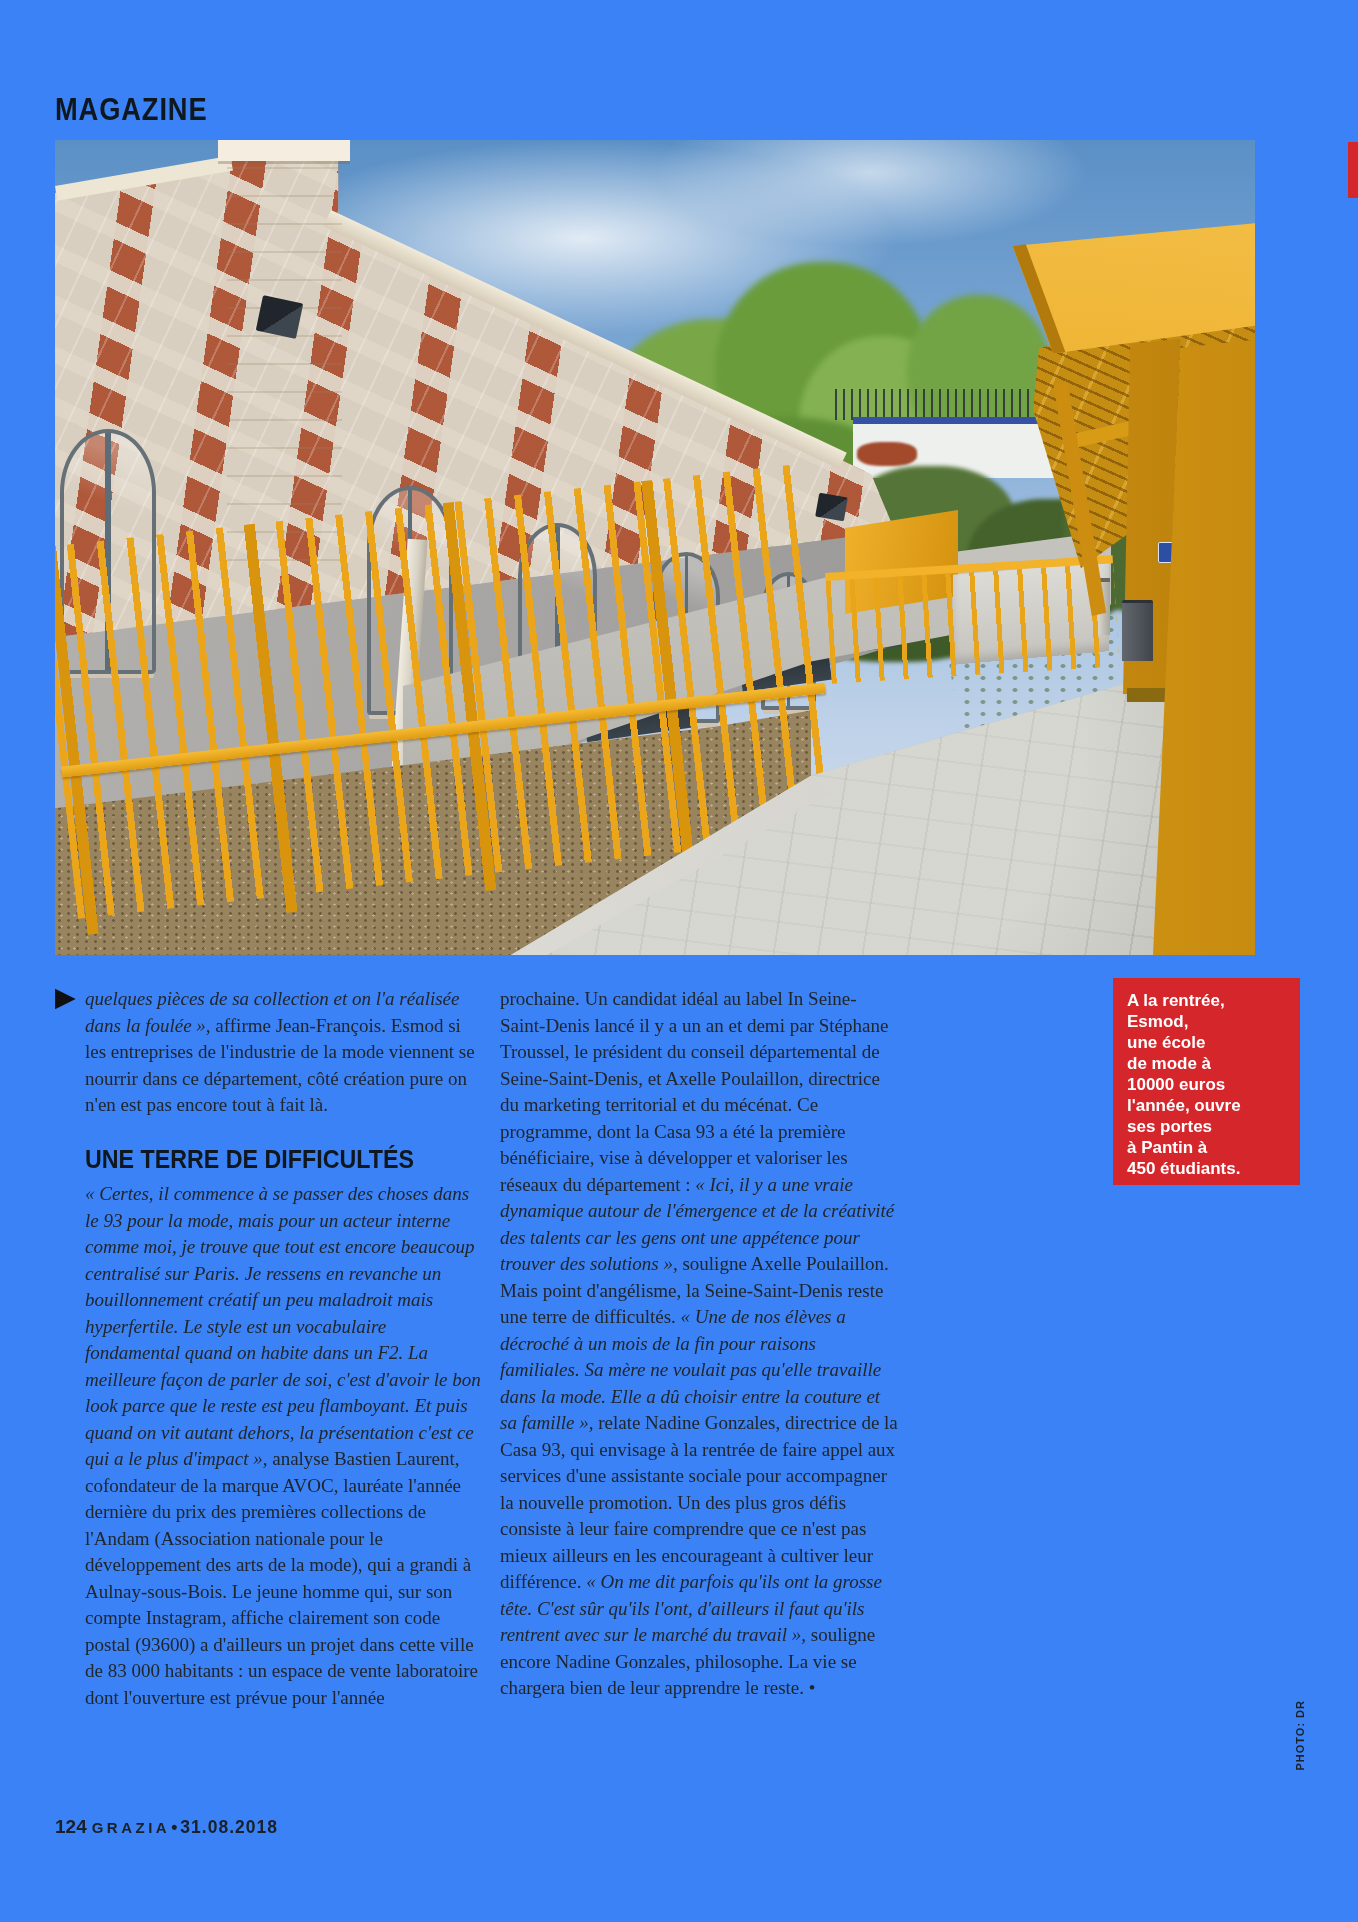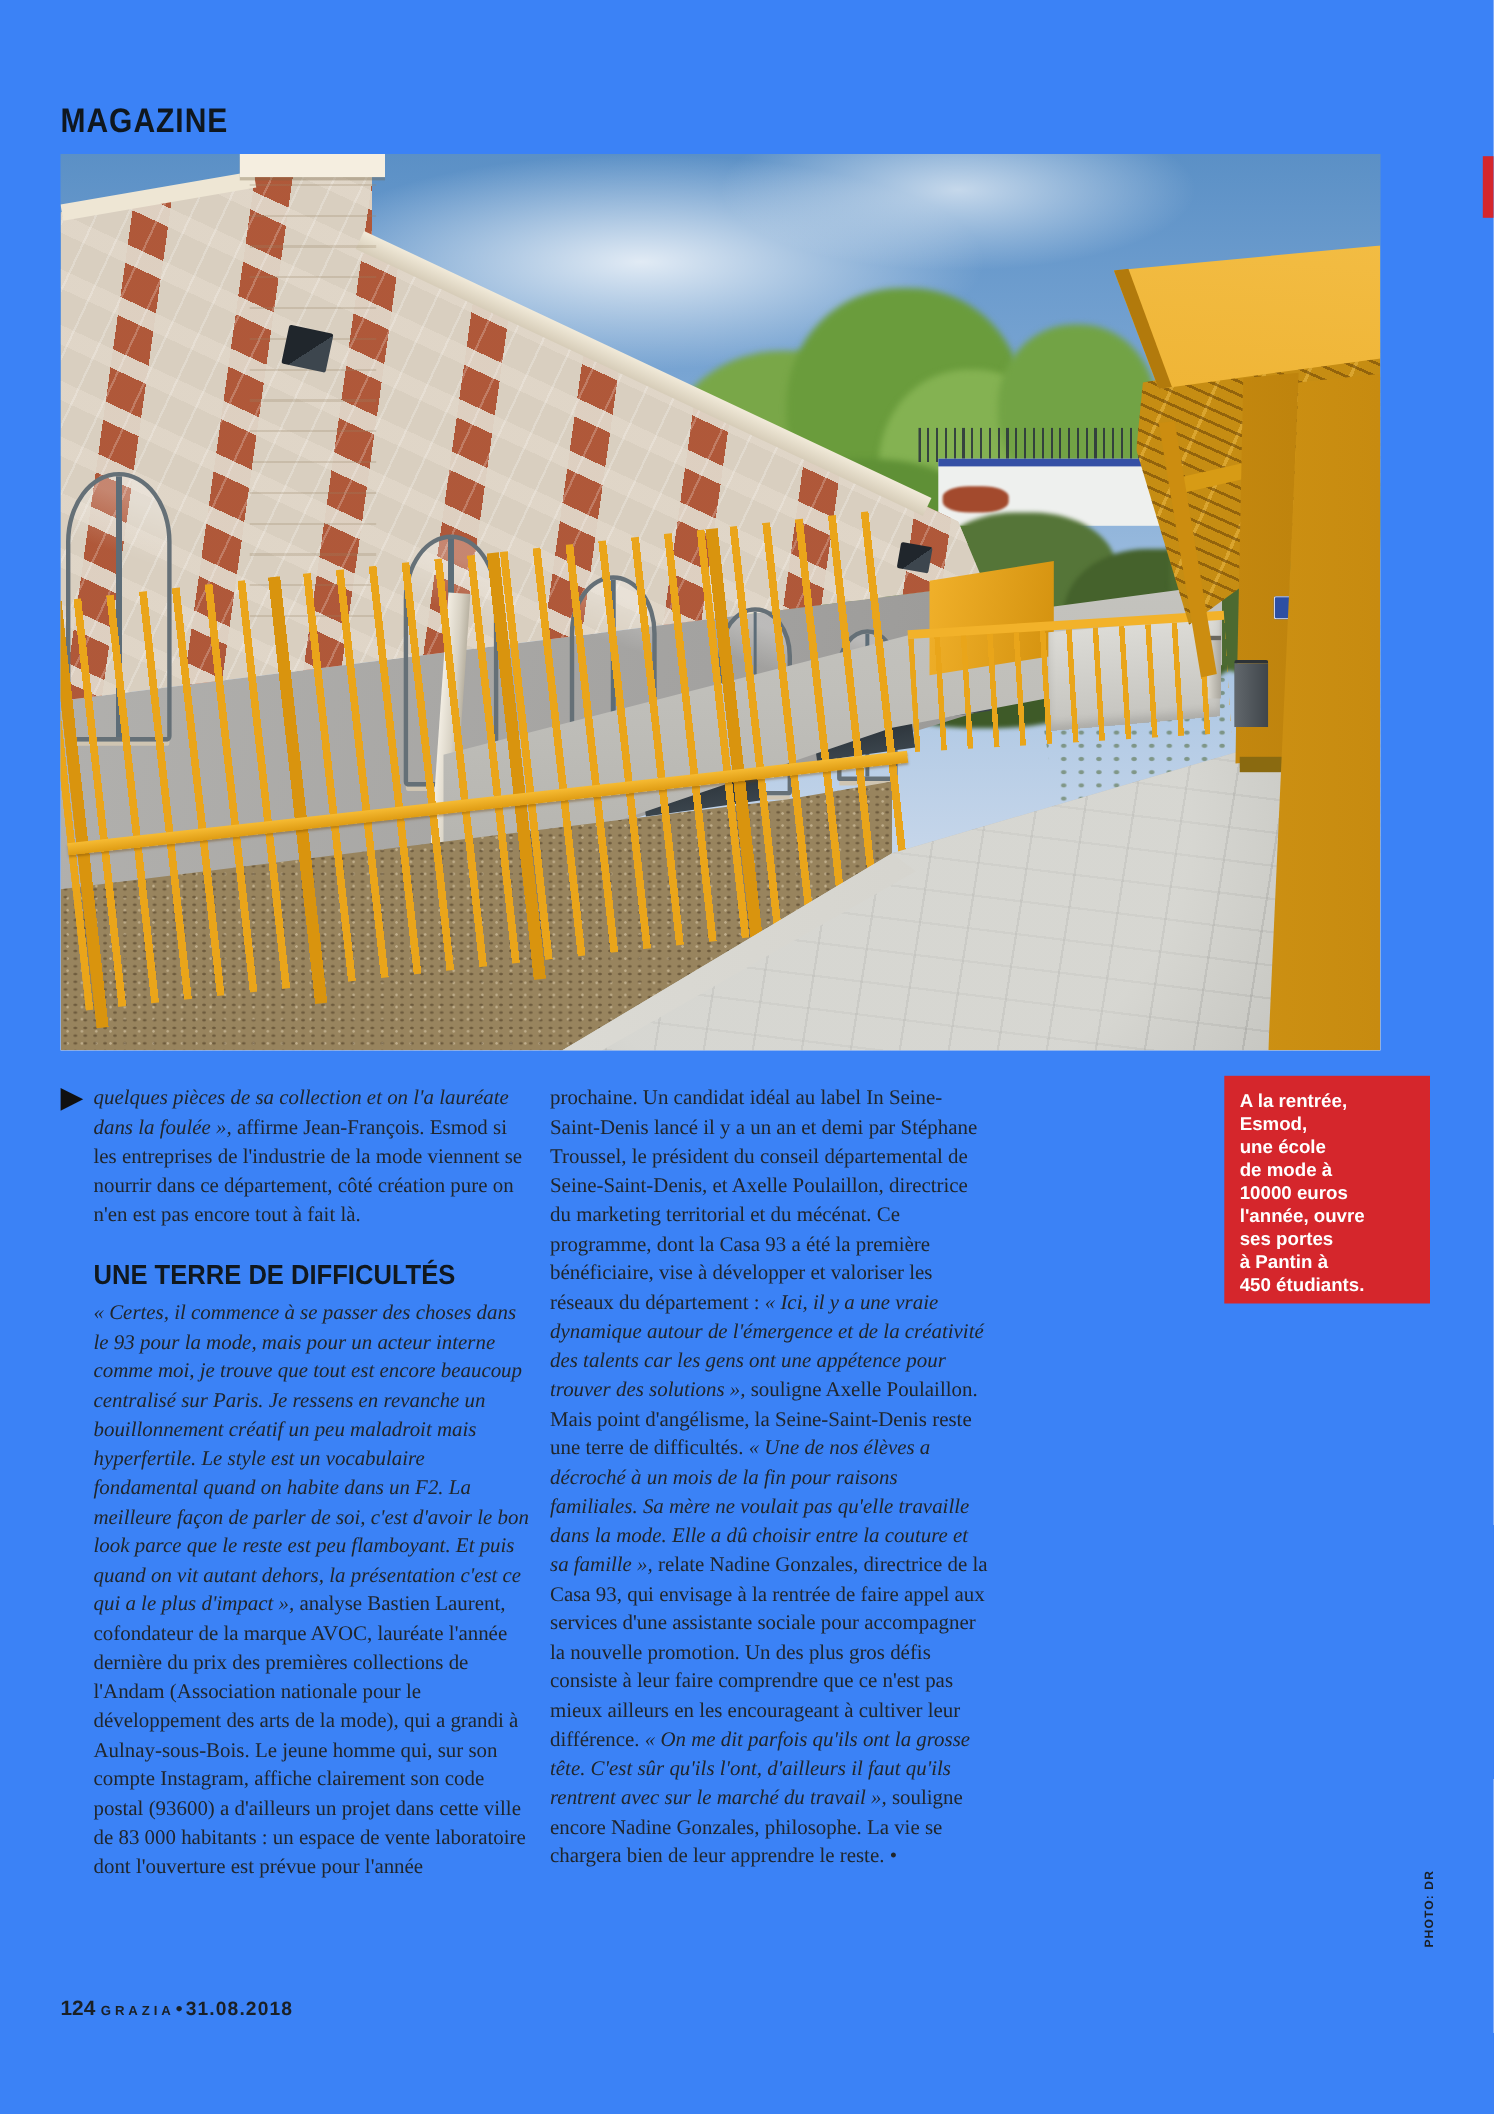--- a/index.html
+++ b/index.html
@@ -161,21 +161,21 @@
 
   
   #sidebar-note{position:absolute;left:1113px;top:978px;width:187px;height:207px;box-sizing:border-box;
        background:#d5262c;color:#ffffff;padding:12px 6px 16px 14px;
        font-family:"Liberation Sans",sans-serif;font-weight:bold;font-size:17px;line-height:21px;
        white-space:pre-line;}
 
   
   #footer{position:absolute;left:55px;top:1816px;color:#1a2026;font-family:"Liberation Sans",sans-serif;}
   #footer .pn{font-weight:bold;font-size:19px;}
-  #footer .mt{font-weight:bold;font-size:12px;letter-spacing:3.5px;margin-left:5px;}
+  #footer .mt{font-weight:bold;font-size:15px;letter-spacing:3.5px;margin-left:5px;}
   #footer .fb{font-weight:bold;font-size:17.5px;margin:0 3px 0 1px;}
   #footer .fd{font-weight:bold;font-size:17.5px;letter-spacing:1px;}
   #photo-credit{position:absolute;left:1294px;top:1700px;writing-mode:vertical-rl;
        transform:rotate(180deg);font-size:11px;font-weight:bold;letter-spacing:1px;color:#1a2026;}
 </style>
 </head>
 <body>
 
 <div id="page">
 
@@ -248,21 +248,21 @@
     <div class="ph sign"></div>
     <div class="ph bin"></div>
     <div class="ph colB"></div>
   </div>
 
   <div id="edge-tab"></div>
 
   <span id="cont-marker">▶</span>
 
   <div id="col1" class="col">
-    <p><span class="it">quelques pièces de sa collection et on l'a lauréate dans la foulée », </span><span class="rm">affirme Jean-François. Esmod si les entreprises de l'industrie de la mode viennent se nourrir dans ce département, côté création pure on n'en est pas encore tout à fait là.</span></p>
+    <p><span class="it">quelques pièces de sa collection et on l'a réalisée dans la foulée », </span><span class="rm">affirme Jean-François. Esmod si les entreprises de l'industrie de la mode viennent se nourrir dans ce département, côté création pure on n'en est pas encore tout à fait là.</span></p>
     <h2 id="subheading">UNE TERRE DE DIFFICULTÉS</h2>
     <p><span class="it">« Certes, il commence à se passer des choses dans le 93 pour la mode, mais pour un acteur interne comme moi, je trouve que tout est encore beaucoup centralisé sur Paris. Je ressens en revanche un bouillonnement créatif un peu maladroit mais hyperfertile. Le style est un vocabulaire fondamental quand on habite dans un F2. La meilleure façon de parler de soi, c'est d'avoir le bon look parce que le reste est peu flamboyant. Et puis quand on vit autant dehors, la présentation c'est ce qui a le plus d'impact », </span><span class="rm">analyse Bastien Laurent, cofondateur de la marque AVOC, lauréate l'année dernière du prix des premières collections de l'Andam (Association nationale pour le développement des arts de la mode), qui a grandi à Aulnay-sous-Bois. Le jeune homme qui, sur son compte Instagram, affiche clairement son code postal (93600) a d'ailleurs un projet dans cette ville de 83 000 habitants : un espace de vente laboratoire dont l'ouverture est prévue pour l'année</span></p>
   </div>
 
   <div id="col2" class="col">
     <p><span class="rm">prochaine. Un candidat idéal au label In Seine-Saint-Denis lancé il y a un an et demi par Stéphane Troussel, le président du conseil départemental de Seine-Saint-Denis, et Axelle Poulaillon, directrice du marketing territorial et du mécénat. Ce programme, dont la Casa 93 a été la première bénéficiaire, vise à développer et valoriser les réseaux du département : </span><span class="it">« Ici, il y a une vraie dynamique autour de l'émergence et de la créativité des talents car les gens ont une appétence pour trouver des solutions », </span><span class="rm">souligne Axelle Poulaillon. Mais point d'angélisme, la Seine-Saint-Denis reste une terre de difficultés. </span><span class="it">« Une de nos élèves a décroché à un mois de la fin pour raisons familiales. Sa mère ne voulait pas qu'elle travaille dans la mode. Elle a dû choisir entre la couture et sa famille », </span><span class="rm">relate Nadine Gonzales, directrice de la Casa 93, qui envisage à la rentrée de faire appel aux services d'une assistante sociale pour accompagner la nouvelle promotion. Un des plus gros défis consiste à leur faire comprendre que ce n'est pas mieux ailleurs en les encourageant à cultiver leur différence. </span><span class="it">« On me dit parfois qu'ils ont la grosse tête. C'est sûr qu'ils l'ont, d'ailleurs il faut qu'ils rentrent avec sur le marché du travail », </span><span class="rm">souligne encore Nadine Gonzales, philosophe. La vie se chargera bien de leur apprendre le reste. •</span></p>
   </div>
 
   <aside id="sidebar-note">A la rentrée,
 Esmod,

